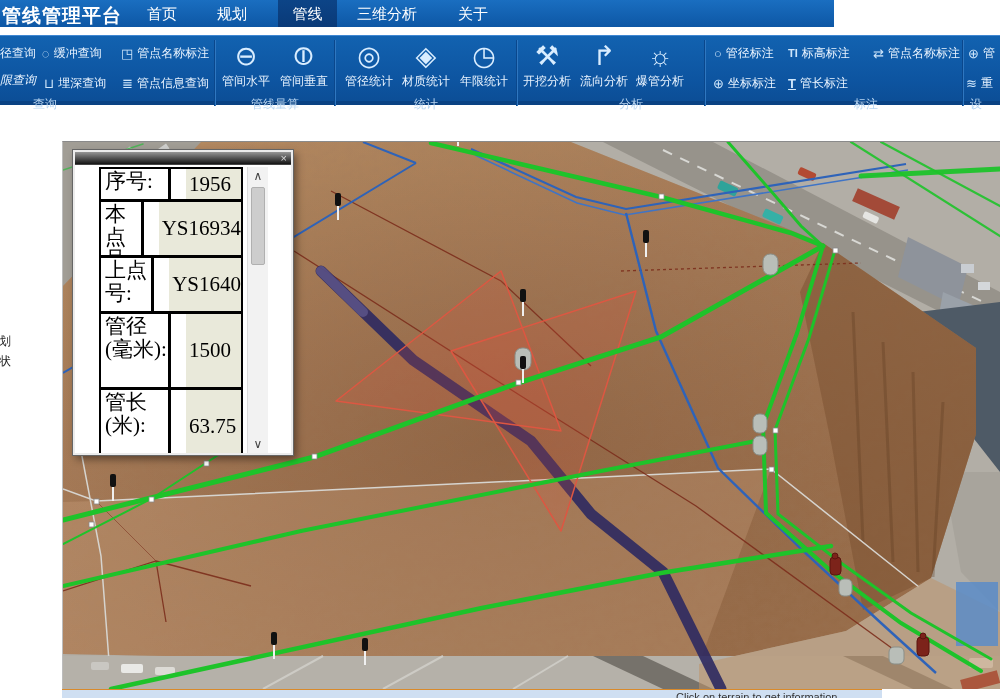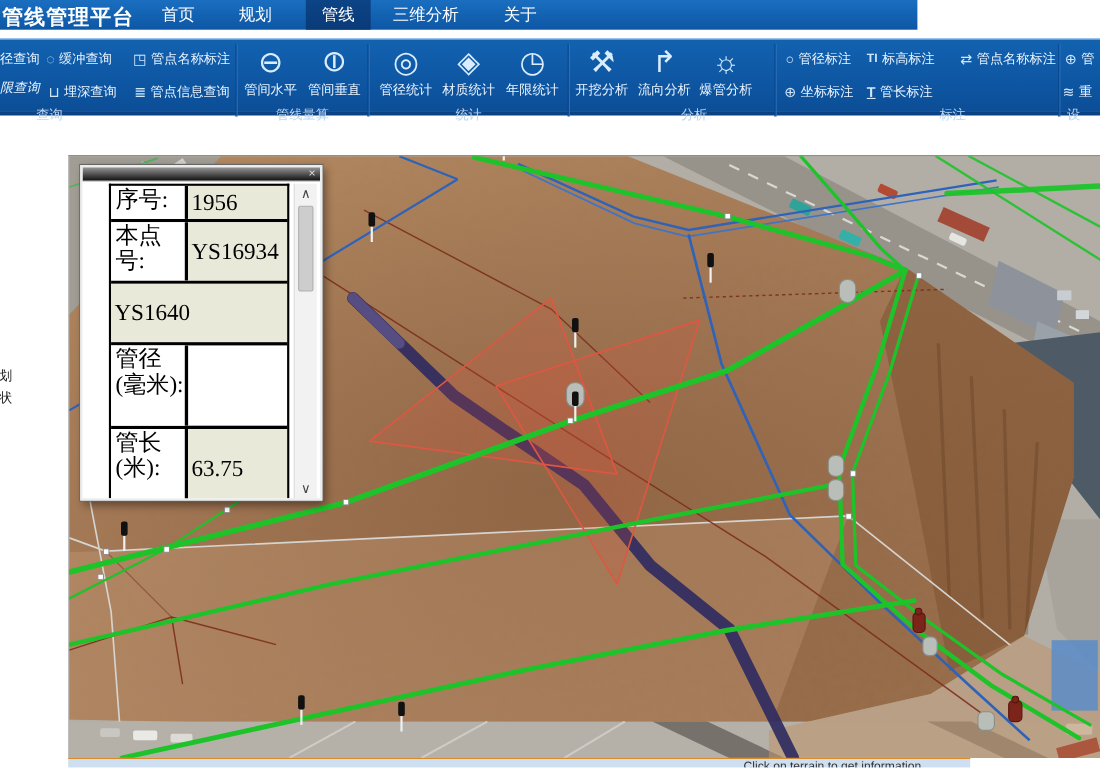--- a/index.html
+++ b/index.html
@@ -52,28 +52,28 @@
     background:#fff; border:2px solid #ececec; box-shadow:0 0 0 1px #666, 3px 4px 8px rgba(0,0,0,.45);
     overflow:hidden; }
   #dialog-title { position:relative; height:13px; background:linear-gradient(#969696,#141414);
     border-bottom:1px solid #444; }
   #dialog-title .t { position:absolute; left:3px; top:0px; font-size:11px; font-weight:bold;
     color:#2b2320; text-shadow:0 1px 0 #a8a8a8; line-height:13px;margin-top:20px; }
   #dialog-title .x { position:absolute; right:4px; top:0; font-size:11px; color:#d8d8d8;
     line-height:13px; cursor:pointer; }
   #dialog-body { position:absolute; left:0; top:13px; right:0; bottom:0; background:#fff;
     display:flex; }
-  #prop-table { margin-left:24px; margin-top:2px; width:164px;
+  #prop-table { margin-left:24px; margin-top:2px; width:144px;
     border:2px solid #000; border-bottom:none;
     font-family:"Liberation Serif", serif; font-size:21px; color:#000; }
   .prow { display:flex; border-bottom:3px solid #000; }
   .pl { width:70px; border-right:3px solid #000; background:#fff; padding:1px 0 1px 4px;
     line-height:1.08; word-break:break-all; }
   .pv { flex:1; background:#e9e9da; display:flex; align-items:center; padding-left:3px;
-    line-height:1.0; }
+    line-height:1.0;margin-left:15px; }
   #prop-scroll { width:21px; margin-left:4px; margin-top:2px; height:288px; background:#f2f2f2;
     border-left:1px solid #dcdcdc; position:relative; font-size:12px; color:#444; }
   #prop-scroll .up { position:absolute; top:2px; left:0; width:100%; text-align:center; cursor:pointer; }
   #prop-scroll .dn { position:absolute; bottom:4px; left:0; width:100%; text-align:center; cursor:pointer; }
   #prop-scroll .thumb { position:absolute; top:20px; left:3px; width:14px; height:78px;
     background:#cdcdcd; border:1px solid #b0b0b0; border-radius:2px; cursor:pointer; }
 </style>
 </head>
 <body>
 
@@ -385,24 +385,26 @@
       <div id="prop-table">
         <div class="prow" style="height:33px;">
           <div class="pl">序号:</div>
           <div class="pv">1956</div>
         </div>
         <div class="prow" style="height:56px;">
           <div class="pl">本点号:</div>
           <div class="pv">YS16934</div>
         </div>
         <div class="prow" style="height:56px;">
+          <div class="pl">上点号:</div>
           <div class="pv">YS1640</div>
         </div>
         <div class="prow" style="height:76px;">
           <div class="pl">管径(毫米):</div>
+          <div class="pv">1500</div>
         </div>
         <div class="prow" style="height:76px;">
           <div class="pl">管长(米):</div>
           <div class="pv">63.75</div>
         </div>
       </div>
       <div id="prop-scroll">
         <div class="up">∧</div>
         <div class="thumb"></div>
         <div class="dn">∨</div>

